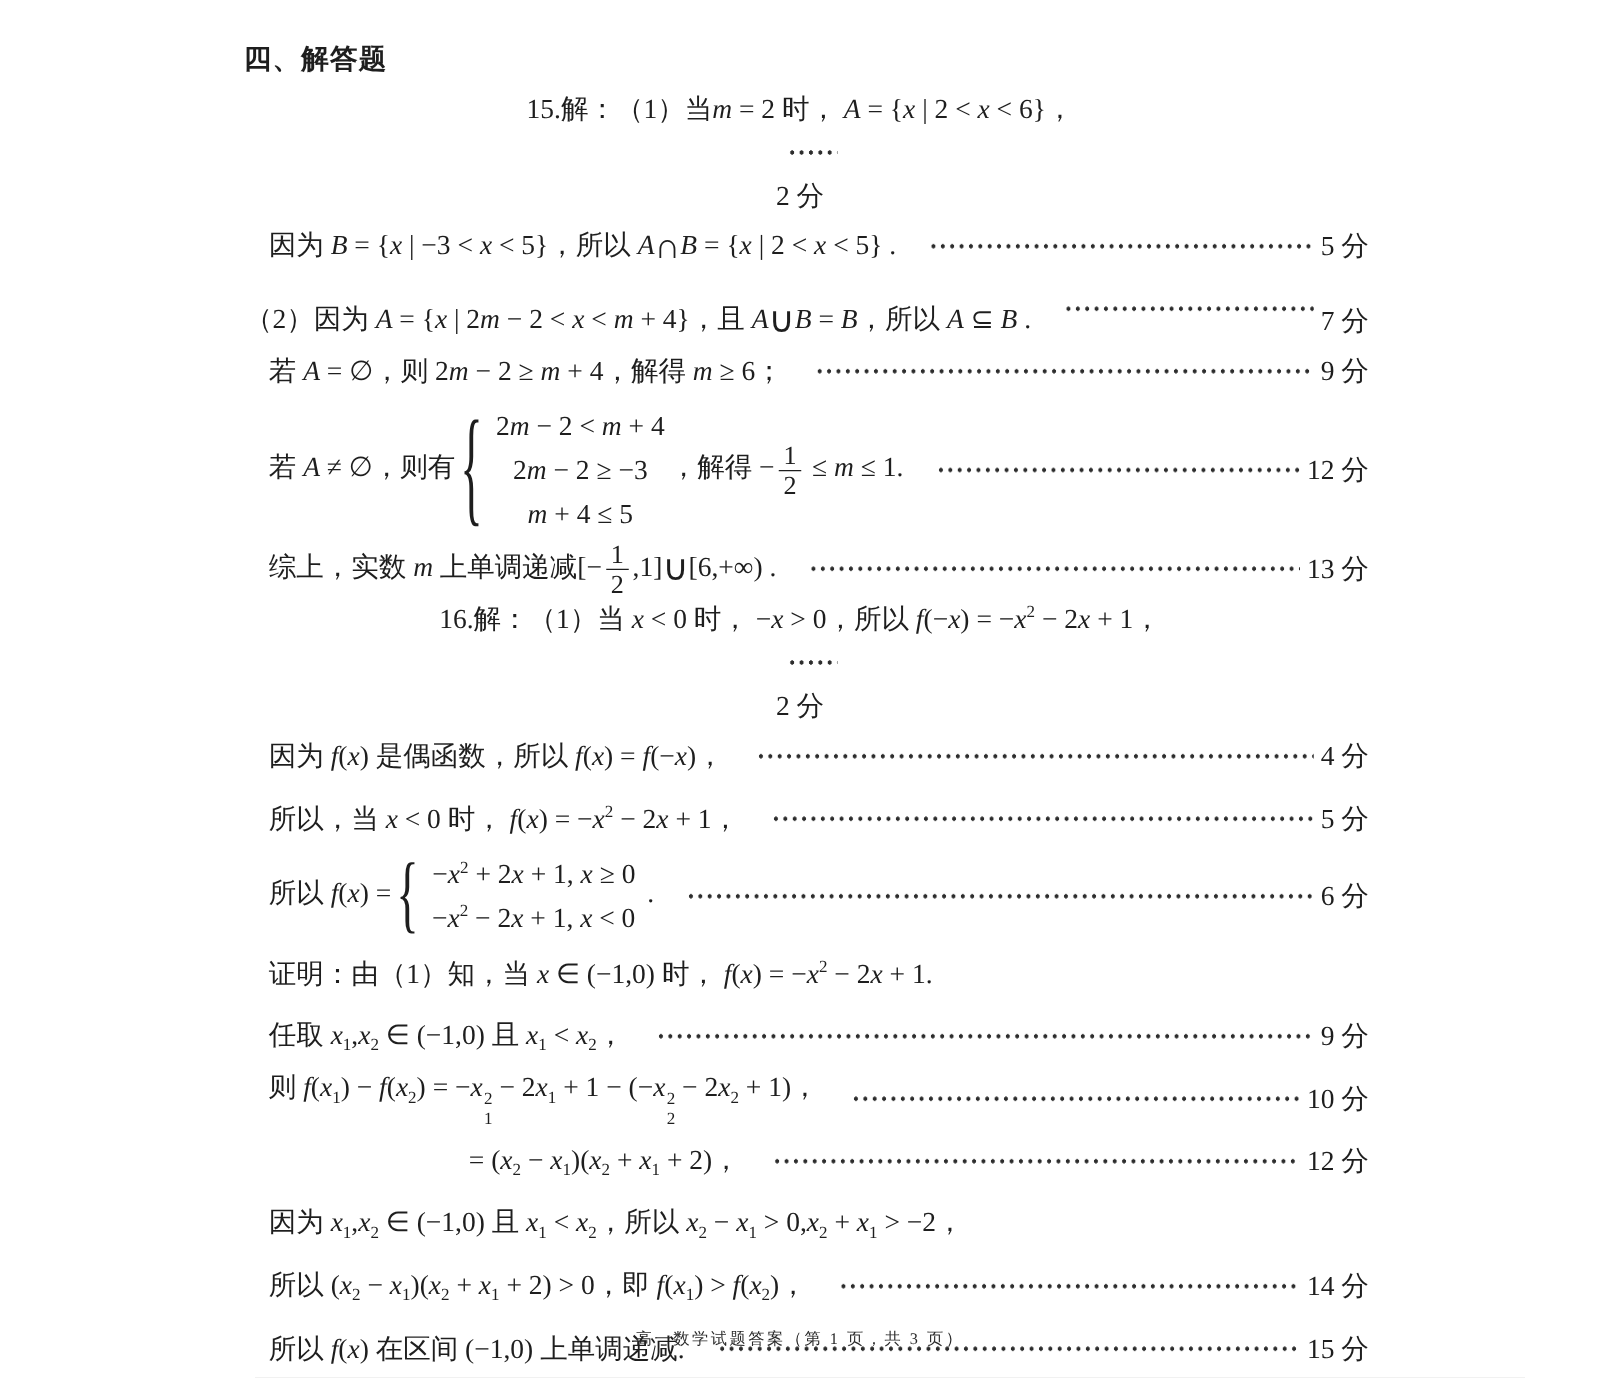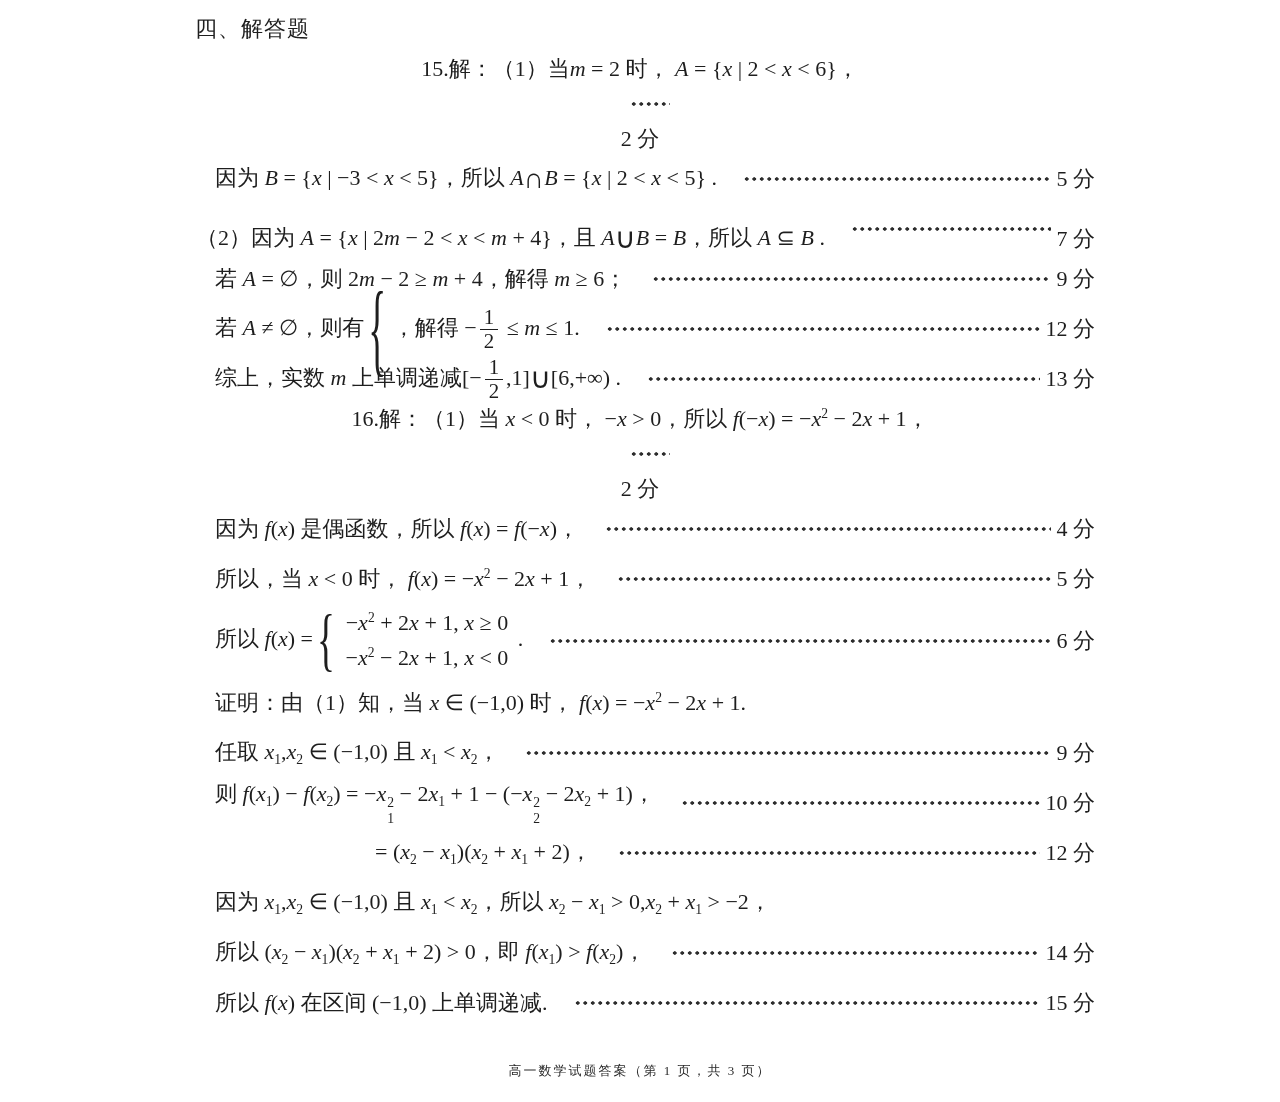--- a/index.html
+++ b/index.html
@@ -9,25 +9,26 @@
     background:#ffffff;
     color:#1e1e1e;
     font-family:"Liberation Serif", serif;
     font-size:22px;
     overflow:hidden;
     box-sizing:border-box;
     padding:14px 185px 0 185px;
   }
   .heading{
     font-family:"Liberation Sans", sans-serif;
-    font-weight:normal;
+    font-weight:bold;
     font-size:22px;
     padding-left:10px;
     margin-bottom:10px;
     letter-spacing:1px;
+    margin-top:18px;
   }
   .line{
     display:flex;
     align-items:center;
     min-height:50px;
   }
   .content{ white-space:nowrap; }
   .indent-0{ padding-left:0;flex-direction:column; }
   .indent-1{ padding-left:11px;align-items:flex-end; }
   .indent-2{ padding-left:30px; }
@@ -47,21 +48,21 @@
   }
   .frac .den{ border-top:1.6px solid currentColor; }
   .frac .num,.frac .den{ padding:0 4px; }
   .cases{
     display:inline-flex; align-items:center; vertical-align:middle; margin:0 4px;
   }
   .brace{
     display:inline-block; font-size:1.7em; line-height:1; width:0.55em;
     transform-origin:center;
   }
-  .rows{ display:inline-flex; flex-direction:column; row-gap:9px; padding:6px 0 6px 8px; align-items:center; }
+  .rows{ display:inline-flex; flex-direction:column; row-gap:9px; padding:6px 0 6px 8px; align-items:flex-end; }
   .rows .row{ white-space:nowrap; }
   .dots{
     flex:1 1 40px; min-width:40px; align-self:center; height:22px;
     margin:0 6px 0 26px;
     background-image:radial-gradient(circle, #2c2c2c 1.5px, transparent 1.9px);
     background-size:7.5px 10px;
     background-repeat:repeat-x;
     background-position:left center;
   }
   .score{ white-space:nowrap; }
@@ -92,20 +93,25 @@
         <span class="score">7 分</span>
       </div>
       <div class="line indent-2">
         <span class="content"><span class="cn">若 </span><span class="v">A</span><span class="rm"> = ∅</span><span class="cn">，则 </span><span class="rm">2</span><span class="v">m</span><span class="rm"> − 2 ≥ </span><span class="v">m</span><span class="rm"> + 4</span><span class="cn">，解得 </span><span class="v">m</span><span class="rm"> ≥ 6</span><span class="cn">；</span></span>
         <span class="dots"></span>
         <span class="score">9 分</span>
       </div>
       <div class="line indent-2">
         <span class="content"><span class="cn">若 </span><span class="v">A</span><span class="rm"> ≠ ∅</span><span class="cn">，则有</span><span class="cases">
             <span class="brace" style="transform: scaleY(2.76);">{</span>
+            <span class="rows" style="align-items: center;">
+              <span class="row"><span class="rm">2</span><span class="v">m</span><span class="rm"> − 2 &lt; </span><span class="v">m</span><span class="rm"> + 4</span></span>
+              <span class="row"><span class="rm">2</span><span class="v">m</span><span class="rm"> − 2 ≥ −3</span></span>
+              <span class="row"><span class="v">m</span><span class="rm"> + 4 ≤ 5</span></span>
+            </span>
           </span><span class="cn">，解得 </span><span class="rm">−</span><span class="frac">
             <span class="num">1</span>
             <span class="den">2</span>
           </span><span class="rm"> ≤ </span><span class="v">m</span><span class="rm"> ≤ 1.</span></span>
         <span class="dots"></span>
         <span class="score">12 分</span>
       </div>
       <div class="line indent-2">
         <span class="content"><span class="cn">综上，实数 </span><span class="v">m</span><span class="cn"> 上单调递减</span><span class="rm">[−</span><span class="frac">
             <span class="num">1</span>

